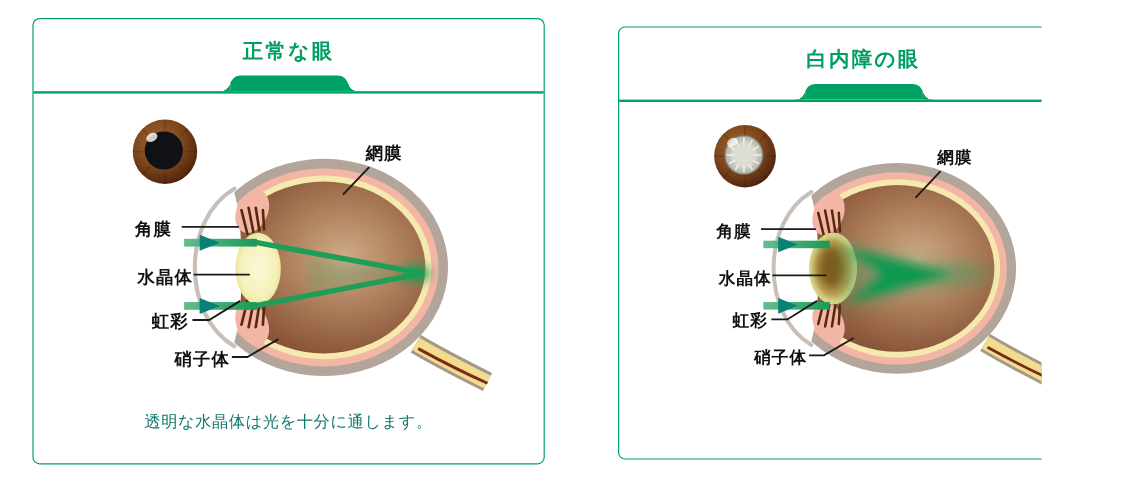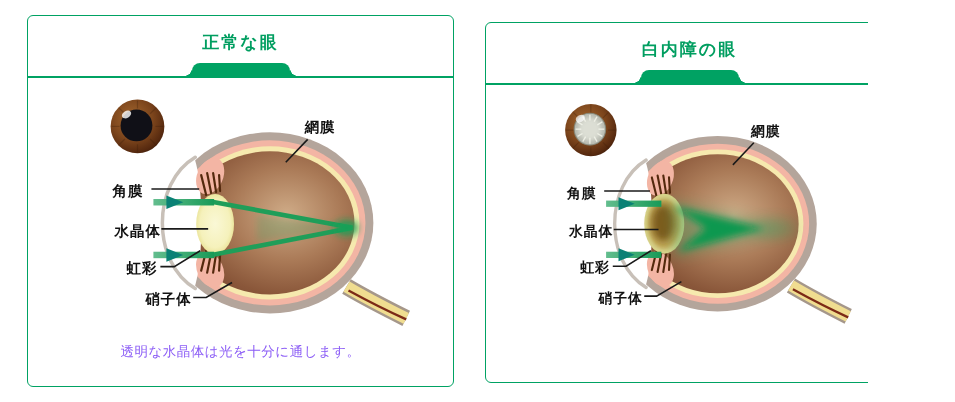--- a/index.html
+++ b/index.html
@@ -3,37 +3,37 @@
 <meta charset="utf-8">
 <style>
   :root { --green:#00a263; --title-green:#009e60; }
   * { margin:0; padding:0; box-sizing:border-box; }
   html,body { background:#ffffff; }
   body { font-family:"Liberation Sans","DejaVu Sans",sans-serif; }
   .stage { position:relative; width:868px; height:402px; background:#fff; overflow:hidden;padding-left:28px; }
 
   .panel { position:absolute; background:#fff; border:1.5px solid var(--green); border-radius:6px; }
   .panel-left  { left:27px;  top:15px; width:427px; height:372px; }
-  .panel-right { left:485px; top:22px; width:409px; height:361px;text-decoration:underline; }
+  .panel-right { left:515px; top:22px; width:409px; height:361px;text-decoration:underline; }
 
   .panel-header { position:relative; height:62px; border-bottom:2px solid var(--green); }
   .panel-title  { position:absolute; left:0; right:0; top:0; bottom:8px;
                   display:flex; align-items:center; justify-content:center;
                   font-size:17px; font-weight:bold; letter-spacing:2px; color:var(--title-green); }
 
   .tab { position:absolute; left:50%; bottom:0; transform:translateX(-50%);
          width:98px; height:13px; background:var(--green); border-radius:8px 8px 0 0; }
   .tab::before, .tab::after { content:""; position:absolute; bottom:0; width:8px; height:8px; }
   .tab::before { left:-8px;  background:radial-gradient(circle at 0 0, rgba(0,0,0,0) 7.8px, var(--green) 8px); }
   .tab::after  { right:-8px; background:radial-gradient(circle at 100% 0, rgba(0,0,0,0) 7.8px, var(--green) 8px); }
 
   .diagram-svg { position:absolute; left:0; top:0; width:100%; height:100%; display:block; }
 
   .caption { position:absolute; left:0; right:0; bottom:25px; text-align:center;
-             font-size:13.5px; color:#8b5cf6; letter-spacing:0.5px; }
+             font-size:13.5px; color:#0f766e; letter-spacing:0.5px; }
 
   svg text { font-family:"Liberation Sans","DejaVu Sans",sans-serif; }
 </style>
 </head>
 <body>
 
 <div class="stage">
 
   <section class="panel panel-left">
     <header class="panel-header">

